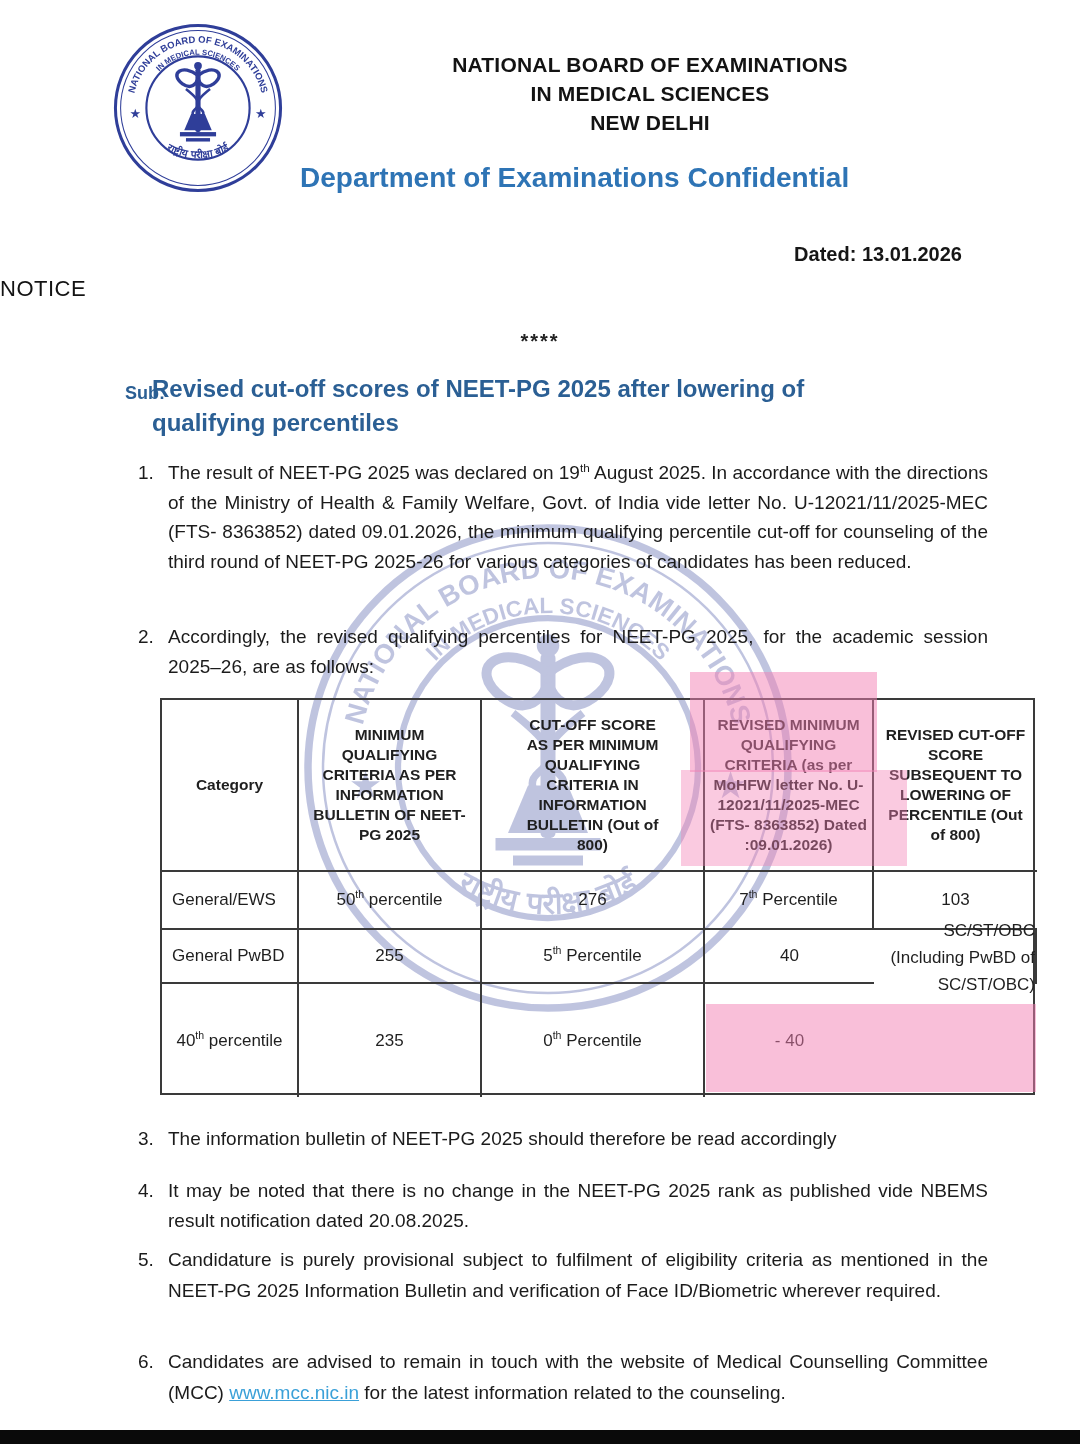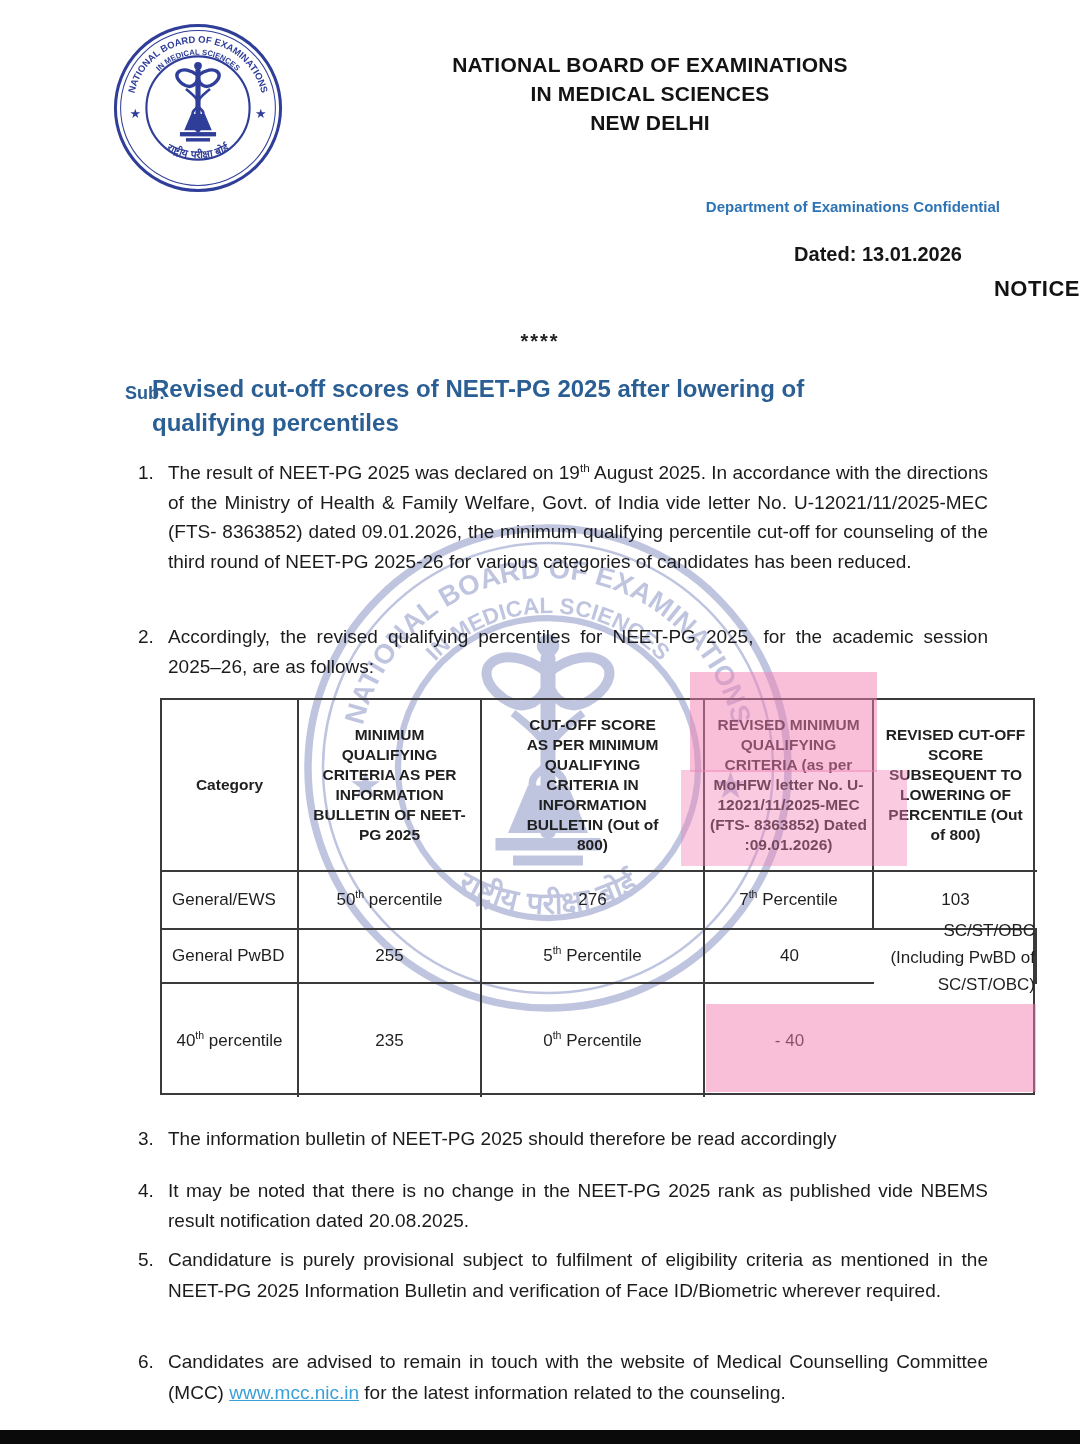--- a/index.html
+++ b/index.html
@@ -6,25 +6,25 @@
   .page{
     position:relative;width:1080px;height:1444px;background:#ffffff;
     overflow:hidden;font-family:"Liberation Sans",sans-serif;color:#1b1b1b;
     margin:0 auto;
   }
   .abs{position:absolute;}
   
   .seal{left:112px;top:22px;width:172px;height:172px;}
   .org-block{left:300px;top:50px;width:700px;text-align:center;
     font-size:21px;font-weight:bold;line-height:29px;color:#131313;letter-spacing:.2px;}
-  .dept{left:300px;top:162px;width:700px;text-align:right;
-    font-size:15px;font-weight:bold;color:#2e74b5;margin-top:36px;}
+  .dept{left:300px;top:162px;width:700px;text-align:left;
+    font-size:28px;font-weight:bold;color:#2e74b5;}
   .dated{right:118px;top:243px;font-size:20px;font-weight:bold;color:#161616;}
-  .notice-title{left:0;top:276px;width:1080px;text-align:right;
-    font-size:22px;font-weight:bold;letter-spacing:.5px;color:#131313;}
+  .notice-title{left:0;top:276px;width:1080px;text-align:left;
+    font-size:22px;font-weight:normal;letter-spacing:.5px;color:#131313;}
   .stars-line{left:0;top:330px;width:1080px;text-align:center;
     font-size:20px;font-weight:bold;letter-spacing:2px;color:#222;}
   
   .subject{left:125px;top:372px;width:862px;}
   .subject .slabel{position:absolute;left:0;top:11px;font-size:18px;font-weight:bold;color:#2b5f94;}
   .subject .stext{margin-left:27px;width:807px;text-align:justify;
     font-size:24px;font-weight:bold;line-height:34px;color:#2b5f94;}
   
   .item{position:absolute;left:138px;display:flex;}
   .inum{width:30px;flex:none;font-size:19px;line-height:29.5px;color:#1b1b1b;}

